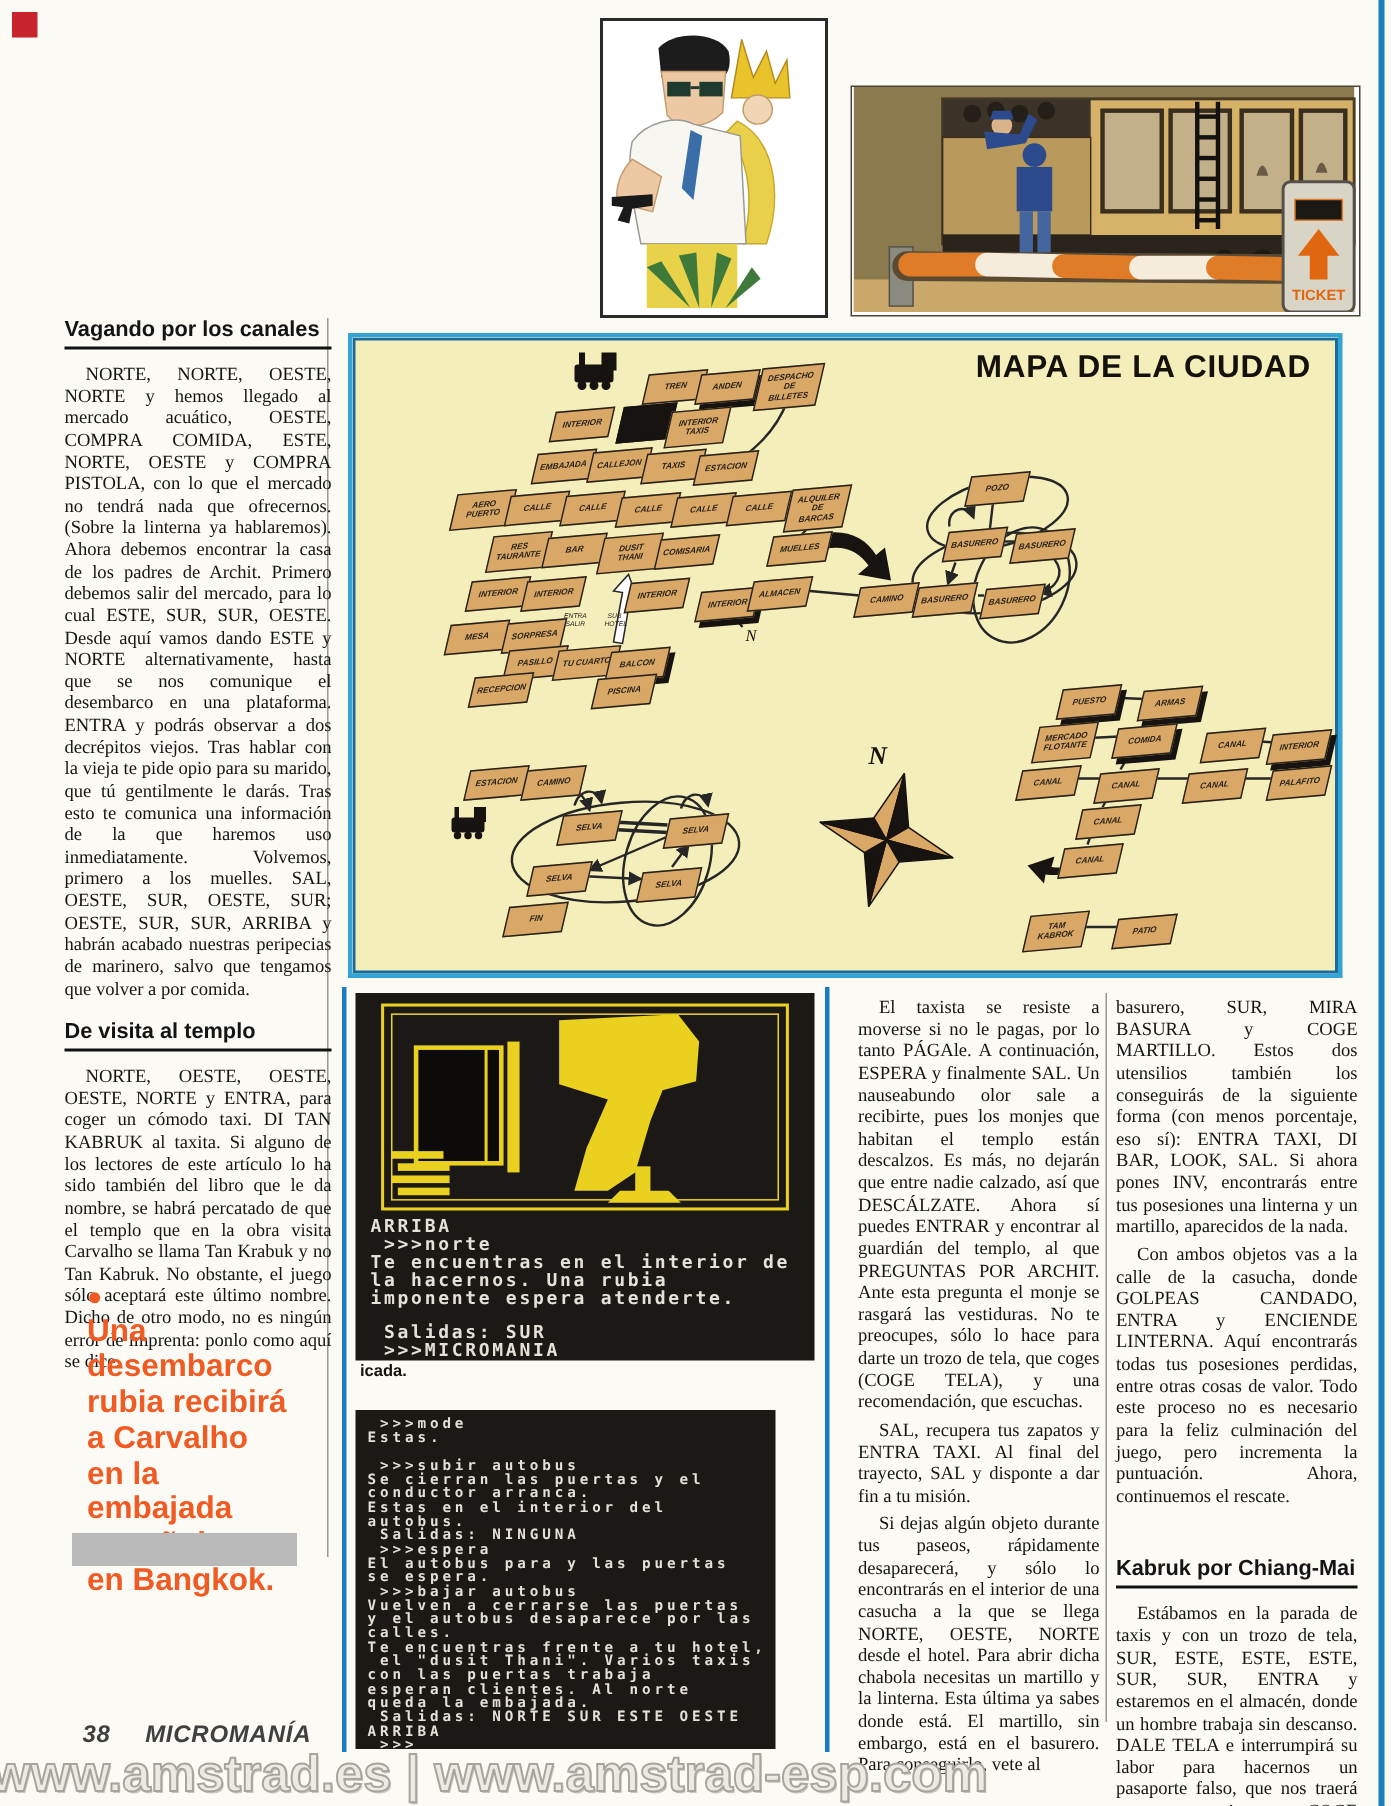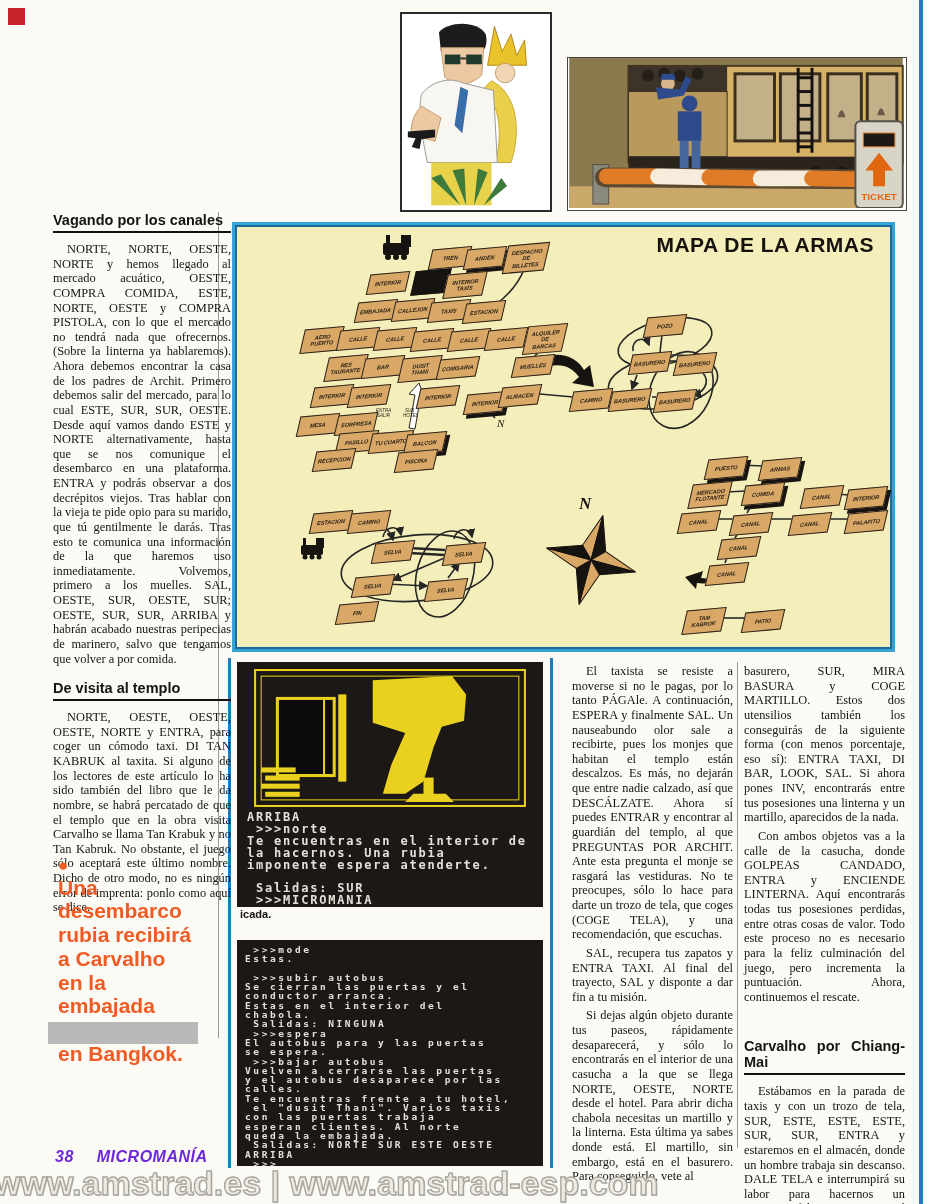--- a/index.html
+++ b/index.html
@@ -36,30 +36,30 @@
   .col p.noind{text-indent:0;}
   h3.sec{font:700 14.5px "Liberation Sans",sans-serif;border-bottom:2px solid #111;
          padding-bottom:3px;margin:14px 0 9px 0;text-indent:0;}
   #pullquote{position:absolute;left:58px;top:852px;width:158px;color:#f05a23;
              font:700 21px/1.13 "Liberation Sans",sans-serif;}
   #pullquote .bullet{font-size:17px;margin-right:8px;}
   #grey-box{position:absolute;left:48px;top:1022px;width:150px;height:22px;background:#b9b9b9;}
   
   .term{position:absolute;background:#1b1815;box-sizing:border-box;}
   #shot1{left:237px;top:662px;width:306px;height:245px;}
-  #shot2{left:237px;top:940px;width:306px;height:226px;}
+  #shot2{left:237px;top:940px;width:280px;height:226px;}
   .tlines{position:absolute;color:#e4e1d8;font-family:"DejaVu Sans Mono",monospace;font-weight:700;}
   .tlines>div{white-space:pre;}
   #shot1 .tlines{left:10px;top:150px;font-size:12px;line-height:11.9px;letter-spacing:1.8px;}
   #shot2 .tlines{left:8px;top:5px;font-size:9.5px;line-height:9.3px;letter-spacing:2.6px;}
   #caption{position:absolute;left:240px;top:908px;width:300px;
            font:700 11px/1.25 "Liberation Sans",sans-serif;color:#15120e;}
   
   #footer{position:absolute;left:55px;top:1148px;font:700 italic 16px "Liberation Sans",sans-serif;
-          color:#6d28d9;letter-spacing:.5px;}
+          color:#404040;letter-spacing:.5px;}
   #footer span{margin-right:18px;}
   #watermark{position:absolute;left:-6px;top:1164px;width:940px;
              font:700 34px "Liberation Sans",sans-serif;color:#eceae3;
              -webkit-text-stroke:1.3px #a6a59d;text-shadow:1px 1px 0 #c7c6bf;white-space:nowrap;}
 </style>
 </head>
 <body>
 
 <div id="page">
 
@@ -145,21 +145,21 @@
     </svg>
   </div>
 
   <div class="vrule" style="left:218px;top:212px;width:1px;height:826px;background:#9a9a94"></div>
   <div class="vrule" style="left:228px;top:658px;width:3px;height:510px;background:#1a7dc0"></div>
   <div class="vrule" style="left:550px;top:658px;width:3px;height:510px;background:#1a7dc0"></div>
   <div class="vrule" style="left:737px;top:662px;width:1px;height:486px;background:#9a9a94"></div>
   <div class="vrule" style="left:919px;top:0;width:4px;height:1204px;background:#1a7dc0"></div>
 
   <div id="map">
-    <div id="map-title">MAPA DE LA ARMAS</div>
+    <div id="map-title">MAPA DE LA CIUDAD</div>
     <svg width="657" height="424" viewBox="0 0 657 424">
       <defs>
         <marker id="ah" markerWidth="7" markerHeight="7" refX="5" refY="3" orient="auto">
           <path d="M0,0 L6,3 L0,6 Z" fill="#262626"></path>
         </marker>
       </defs>
       <g stroke="#262626" stroke-width="1.6" fill="none">
         <line x1="210" y1="30" x2="290" y2="30"></line>
         <path d="M290,42 Q282,64 260,80"></path>
         <line x1="85" y1="112" x2="312" y2="111"></line>
@@ -423,21 +423,21 @@
         <div class="map-node" style="left: 449px; top: 384px; width: 40px; height: 24px;">
           <span>TAM
 KABROK</span>
         </div>
         <div class="map-node" style="left: 508px; top: 386px; width: 40px; height: 20px;">
           <span>PATIO</span>
         </div>
       </div>
   </div>
 
-  <div class="col" style="left:53px;top:212px;width:178px;">
+  <div class="col" style="left:43px;top:212px;width:178px;">
     <h3 class="sec" style="margin-top:0">Vagando por los canales</h3>
     <p>NORTE, NORTE, OESTE, NORTE y hemos llegado al mercado acuático, OESTE, COMPRA COMIDA, ESTE, NORTE, OESTE y COMPRA PISTOLA, con lo que el mercado no tendrá nada que ofrecernos. (Sobre la linterna ya hablaremos). Ahora debemos encontrar la casa de los padres de Archit. Primero debemos salir del mercado, para lo cual ESTE, SUR, SUR, OESTE. Desde aquí vamos dando ESTE y NORTE alternativamente, hasta que se nos comunique el desembarco en una plataforma. ENTRA y podrás observar a dos decrépitos viejos. Tras hablar con la vieja te pide opio para su marido, que tú gentilmente le darás. Tras esto te comunica una información de la que haremos uso inmediatamente. Volvemos, primero a los muelles. SAL, OESTE, SUR, OESTE, SUR; OESTE, SUR, SUR, ARRIBA y habrán acabado nuestras peripecias de marinero, salvo que tengamos que volver a por comida.</p>
     <h3 class="sec">De visita al templo</h3>
     <p>NORTE, OESTE, OESTE, OESTE, NORTE y ENTRA, para coger un cómodo taxi. DI TAN KABRUK al taxita. Si alguno de los lectores de este artículo lo ha sido también del libro que le da nombre, se habrá percatado de que el templo que en la obra visita Carvalho se llama Tan Krabuk y no Tan Kabruk. No obstante, el juego sólo aceptará este último nombre. Dicho de otro modo, no es ningún error de imprenta: ponlo como aquí se dice.</p>
   </div>
 
   <div id="pullquote">
     <span class="bullet">●</span><span></span>
     <div style="display:inline"><div>Una</div><div>desembarco</div><div>rubia recibirá</div><div>a Carvalho</div><div>en la</div><div>embajada</div><div>española</div><div>en Bangkok.</div></div>
   </div>
@@ -479,21 +479,21 @@
 
   <div id="shot2" class="term">
     <div class="tlines">
         <div> &gt;&gt;&gt;mode</div>
         <div>Estas.</div>
         <div>&nbsp;</div>
         <div> &gt;&gt;&gt;subir autobus</div>
         <div>Se cierran las puertas y el</div>
         <div>conductor arranca.</div>
         <div>Estas en el interior del</div>
-        <div>chabola.</div>
+        <div>autobus.</div>
         <div> Salidas: NINGUNA</div>
         <div> &gt;&gt;&gt;espera</div>
         <div>El autobus para y las puertas</div>
         <div>se espera.</div>
         <div> &gt;&gt;&gt;bajar autobus</div>
         <div>Vuelven a cerrarse las puertas</div>
         <div>y el autobus desaparece por las</div>
         <div>calles.</div>
         <div>Te encuentras frente a tu hotel,</div>
         <div> el "dusit Thani". Varios taxis</div>
@@ -508,21 +508,21 @@
 
   <div class="col" style="left:572px;top:664px;width:161px;">
     <p>El taxista se resiste a moverse si no le pagas, por lo tanto PÁGAle. A continuación, ESPERA y finalmente SAL. Un nauseabundo olor sale a recibirte, pues los monjes que habitan el templo están descalzos. Es más, no dejarán que entre nadie calzado, así que DESCÁLZATE. Ahora sí puedes ENTRAR y encontrar al guardián del templo, al que PREGUNTAS POR ARCHIT. Ante esta pregunta el monje se rasgará las vestiduras. No te preocupes, sólo lo hace para darte un trozo de tela, que coges (COGE TELA), y una recomendación, que escuchas.</p>
     <p>SAL, recupera tus zapatos y ENTRA TAXI. Al final del trayecto, SAL y disponte a dar fin a tu misión.</p>
     <p>Si dejas algún objeto durante tus paseos, rápidamente desaparecerá, y sólo lo encontrarás en el interior de una casucha a la que se llega NORTE, OESTE, NORTE desde el hotel. Para abrir dicha chabola necesitas un martillo y la linterna. Esta última ya sabes donde está. El martillo, sin embargo, está en el basurero. Para conseguirlo, vete al</p>
   </div>
 
   <div class="col" style="left:744px;top:664px;width:161px;">
     <p class="noind">basurero, SUR, MIRA BASURA y COGE MARTILLO. Estos dos utensilios también los conseguirás de la siguiente forma (con menos porcentaje, eso sí): ENTRA TAXI, DI BAR, LOOK, SAL. Si ahora pones INV, encontrarás entre tus posesiones una linterna y un martillo, aparecidos de la nada.</p>
     <p>Con ambos objetos vas a la calle de la casucha, donde GOLPEAS CANDADO, ENTRA y ENCIENDE LINTERNA. Aquí encontrarás todas tus posesiones perdidas, entre otras cosas de valor. Todo este proceso no es necesario para la feliz culminación del juego, pero incrementa la puntuación. Ahora, continuemos el rescate.</p>
-    <h3 class="sec" style="margin-top:34px">Carvalho por Chiang-Mai</h3>
+    <h3 class="sec" style="margin-top:34px">Kabruk por Chiang-Mai</h3>
     <p>Estábamos en la parada de taxis y con un trozo de tela, SUR, ESTE, ESTE, ESTE, SUR, SUR, ENTRA y estaremos en el almacén, donde un hombre trabaja sin descanso. DALE TELA e interrumpirá su labor para hacernos un pasaporte falso, que nos traerá en poco tiempo. COGE PASAPORTE. Ahora vamos a la estación: SUR, NORTE, NORTE, OESTE, OESTE, NORTE, NORTE. Aquí COM-</p>
   </div>
 
   <div id="footer">
     <span>38</span>
     <span>MICROMANÍA</span>
   </div>
 
   <div id="watermark">www.amstrad.es | www.amstrad-esp.com</div>
 

